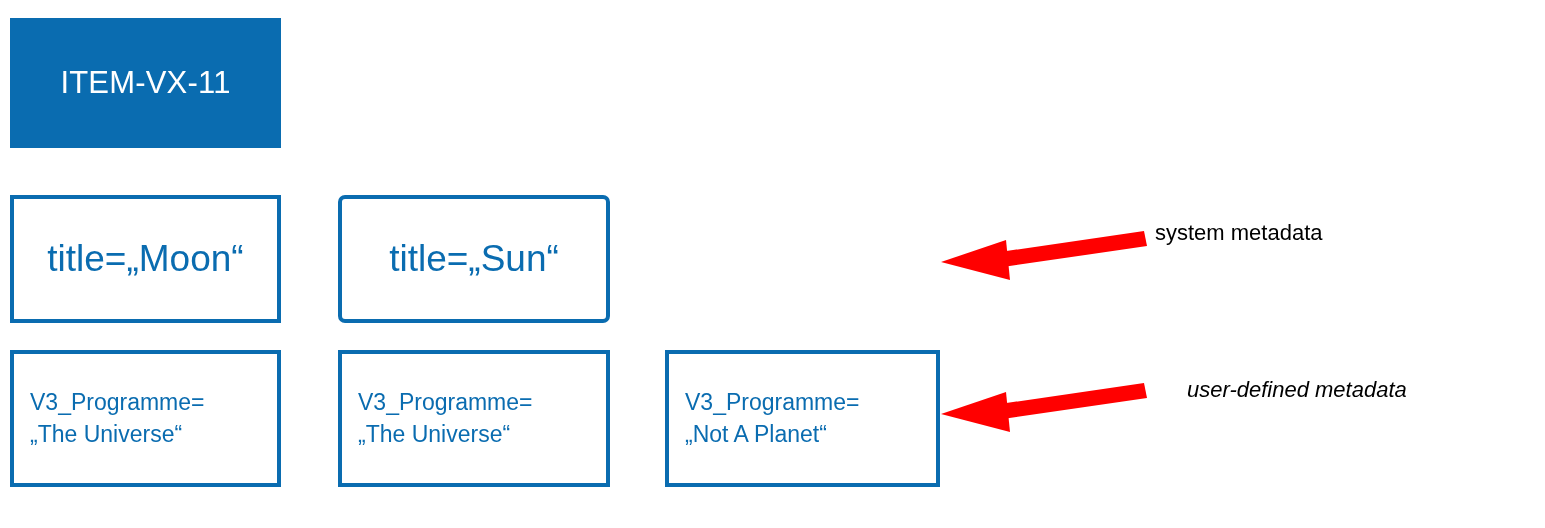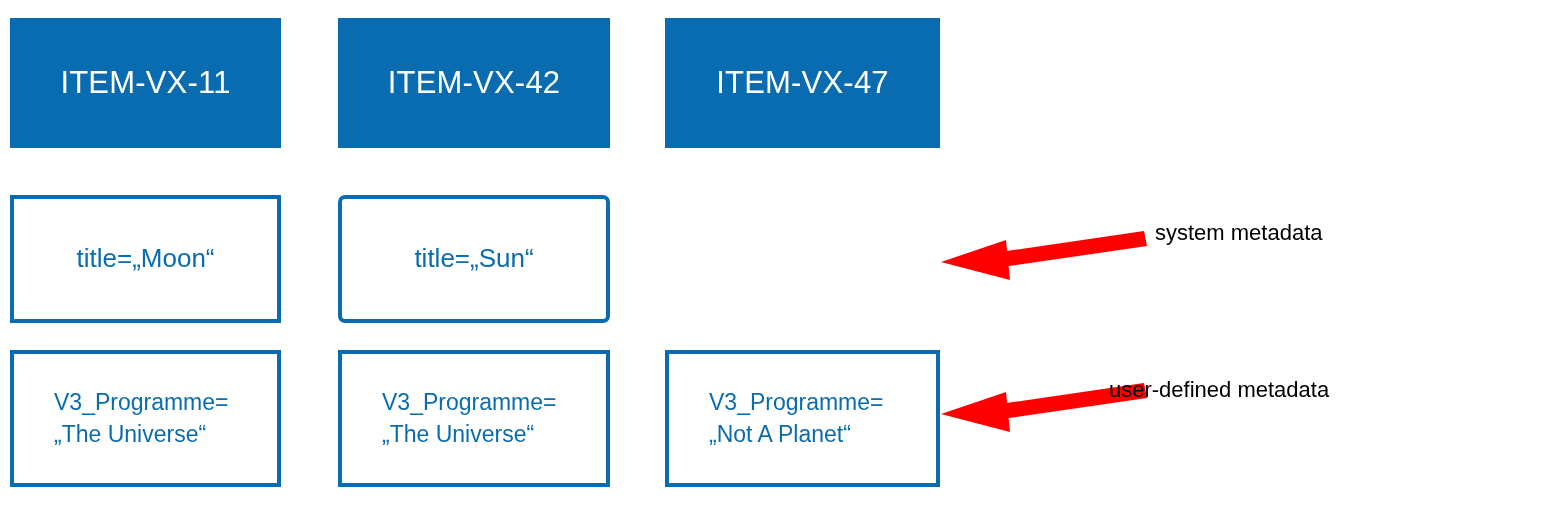--- a/index.html
+++ b/index.html
@@ -45,32 +45,32 @@
 
   
   .title-box {
     background: #ffffff;
     border: 4px solid #0A6CB0;
     align-items: center;
     justify-content: center;
   }
   .title-box .label {
     color: #0A6CB0;
-    font-size: 26px;
+    font-size: 37px;
     line-height: 1.15;
     white-space: nowrap;
   }
 
   
   .meta-box {
     background: #ffffff;
     border: 4px solid #0A6CB0;
     align-items: center;
     justify-content: flex-start;
-    padding-left: 40px;
+    padding-left: 16px;
   }
   .meta-box .label {
     color: #0A6CB0;
     font-size: 23px;
     line-height: 1.35;
     text-align: left;
     white-space: pre-line;
   }
 
   
@@ -92,27 +92,21 @@
 </style>
 </head>
 <body>
 
 <div id="canvas">
 
   <div class="box header-box" style="left:10px; top:18px; width:271px; height:130px;">
     <span class="label">ITEM-VX-11</span>
   </div>
 
-  <div class="box header-box" style="left:338px; top:18px; width:272px; height:130px;">
-    <span class="label">ITEM-VX-42</span>
-  </div>
 
-  <div class="box header-box" style="left:665px; top:18px; width:275px; height:130px;">
-    <span class="label">ITEM-VX-47</span>
-  </div>
 
   <div class="box title-box" style="left:10px; top:195px; width:271px; height:128px;">
     <span class="label">title=„Moon“</span>
   </div>
 
   <div class="box title-box" style="left:338px; top:195px; width:272px; height:128px;border-radius:7px;">
     <span class="label">title=„Sun“</span>
   </div>
 
 
@@ -139,15 +133,15 @@
     </g>
 
     <g>
       <path d="M 1144 383 L 993 405 L 996 420 L 1147 398 Z" fill="#FF0000"></path>
       <path d="M 941 414 L 1006 392 L 1010 432 Z" fill="#FF0000"></path>
     </g>
   </svg>
 
   <div class="annotation-label" style="left:1155px; top:222px;">system metadata</div>
 
-  <div class="annotation-label" style="left:1109px; top:379px;">user-defined metadata</div>
+  <div class="annotation-label" style="left:1187px; top:379px;font-style:italic;">user-defined metadata</div>
 
 </div>
 
 </body></html>

